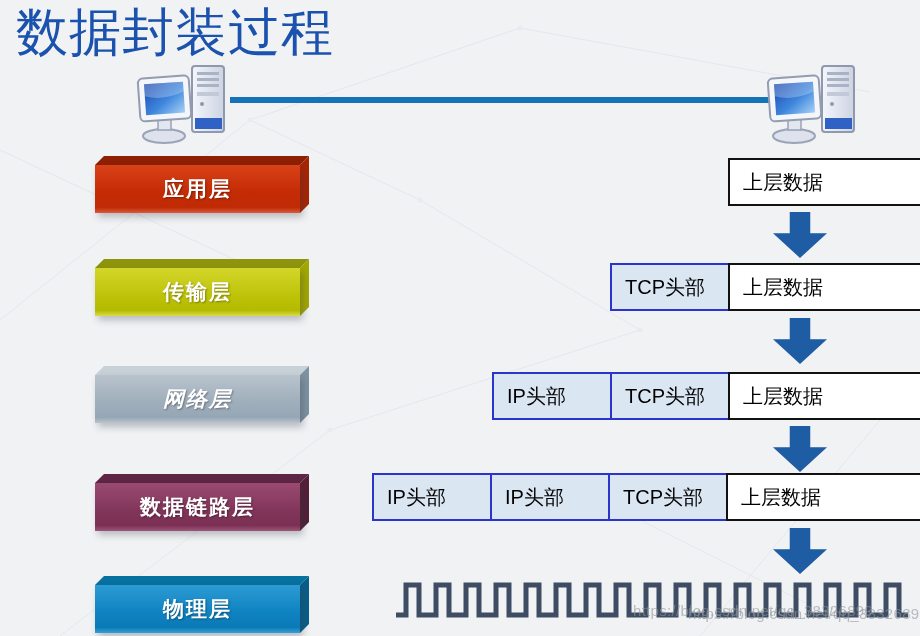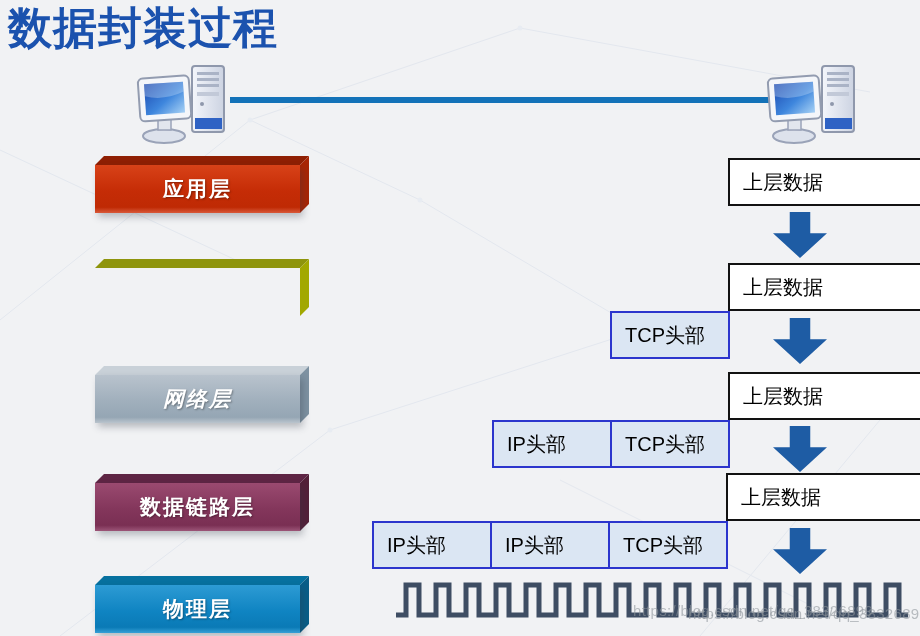--- a/index.html
+++ b/index.html
@@ -4,22 +4,22 @@
 <style>
   html,body{margin:0;padding:0;background:#dfe1e5;}
   .stage{
     position:relative;width:920px;height:636px;overflow:hidden;
     background:#f1f2f4;
     font-family:"Liberation Sans","DejaVu Sans",sans-serif;
   }
   .mesh{position:absolute;left:0;top:0;width:920px;height:636px;}
 
   .title{
-    position:absolute;left:8px;top:0px;
-    font-size:44px;font-weight:700;color:#1b52ae;
+    position:absolute;left:16px;top:0px;
+    font-size:52px;font-weight:400;color:#1b52ae;
     letter-spacing:1px;line-height:1.25;
   }
 
   .link-line{position:absolute;left:230px;top:97px;width:555px;height:6px;background:#1372b8;}
 
   .pc{position:absolute;width:100px;height:84px;}
   .pc-left{left:136px;top:64px;}
   .pc-right{left:766px;top:64px;}
 
   
@@ -62,21 +62,21 @@
   .bar-phys .face-top{background:#07719f;}
   .bar-phys .face-side{background:#095e88;}
 
   
   .enc-row{position:absolute;display:flex;height:48px;}
   .cell{
     box-sizing:border-box;height:48px;display:flex;align-items:center;
     font-size:20px;color:#000;padding-left:13px;white-space:nowrap;
   }
   .cell + .cell{margin-left:-2px;}
-  .cell.header{width:120px;background:#dbe6f3;border:2px solid #2b35cd;margin-top:48px;}
+  .cell.header{width:120px;background:#dbe6f3;border:2px solid #2b35cd;}
   .cell.data{width:212px;background:#ffffff;border:2px solid #121212;}
   .row-1{left:728px;top:158px;}
   .row-2{left:610px;top:263px;}
   .row-3{left:492px;top:372px;}
   .row-4{left:372px;top:473px;}
 
   .arrow{
     position:absolute;left:773px;width:54px;height:46px;background:#1e5ca4;
     clip-path:polygon(31% 0,69% 0,69% 46%,100% 46%,50% 100%,0 46%,31% 46%);
     filter:drop-shadow(2px 2px 2px rgba(0,0,0,.25));
@@ -175,20 +175,23 @@
   <div class="bar bar-app">
     <div class="face-top"></div>
     <div class="face-side"></div>
     <div class="face-front">
       <span class="label">应用层</span>
     </div>
   </div>
   <div class="bar bar-trans">
     <div class="face-top"></div>
     <div class="face-side"></div>
+    <div class="face-front">
+      <span class="label">传输层</span>
+    </div>
   </div>
   <div class="bar bar-net">
     <div class="face-top"></div>
     <div class="face-side"></div>
     <div class="face-front">
       <span class="label">网络层</span>
     </div>
   </div>
   <div class="bar bar-dlink">
     <div class="face-top"></div>

